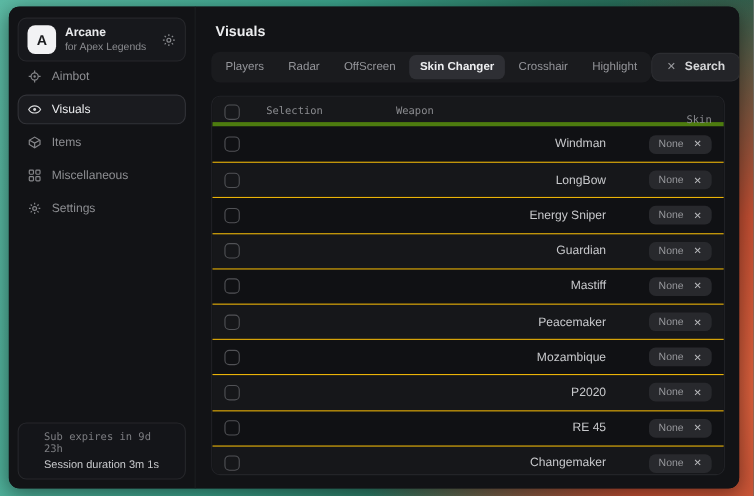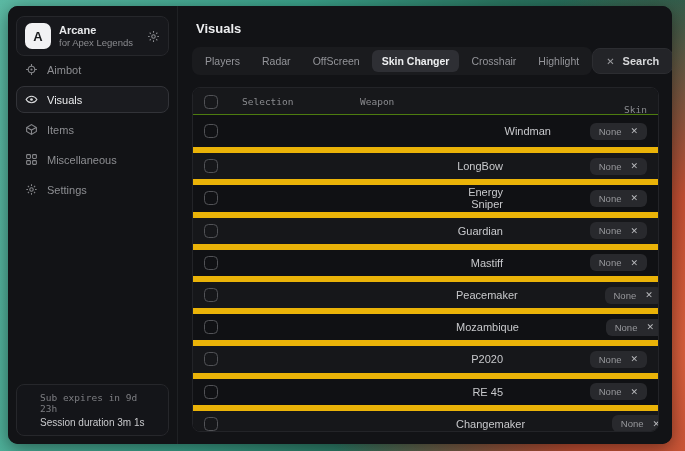--- a/index.html
+++ b/index.html
@@ -69,29 +69,29 @@
   
   .table{
     margin:12px 13px 12px 14px; border:1px solid #232428; border-radius:8px;
     overflow:hidden; flex:1; display:flex; flex-direction:column; background:#101114;
   }
   .trow, .thead{
     display:grid; grid-template-columns:38px 118px 1fr 96px;
     align-items:center; padding:0 11px;
   }
   .thead{
-    height:27px; background:#17181b; border-bottom:1px solid #4d7c0f;
+    height:27px; background:#17181b; border-bottom:4px solid #4d7c0f;
     font-family:"DejaVu Sans Mono", monospace; font-size:9.5px; color:#8a8b8f;
   }
   .thead .col-skin{ text-align:right;margin-top:16px; }
   .rows{ display:flex; flex-direction:column; flex:1;text-align:right; }
   .trow{ height:32.2px; }
   .trow:nth-child(odd){ background:#101114; }
   .trow:nth-child(even){ background:#16171a; }
-  .trow + .trow{ border-top:6px solid #eab308;gap:48px; }
+  .trow + .trow{ border-top:1px solid #eab308; }
   .weapon{ color:#c8c9cc; font-size:11px; }
   .skin-cell{ display:flex; justify-content:flex-end; }
   .badge{
     display:inline-flex; align-items:center; gap:9px; background:#28292d;
     border-radius:6px; padding:3px 9px; font-size:9.5px; color:#97989c; cursor:default;
   }
   .badge .bx{ color:#b9babd; font-size:9px; }
   .checkbox{
     width:14px; height:14px; border:1.5px solid #515256; border-radius:4.5px;
     background:transparent; cursor:default;

